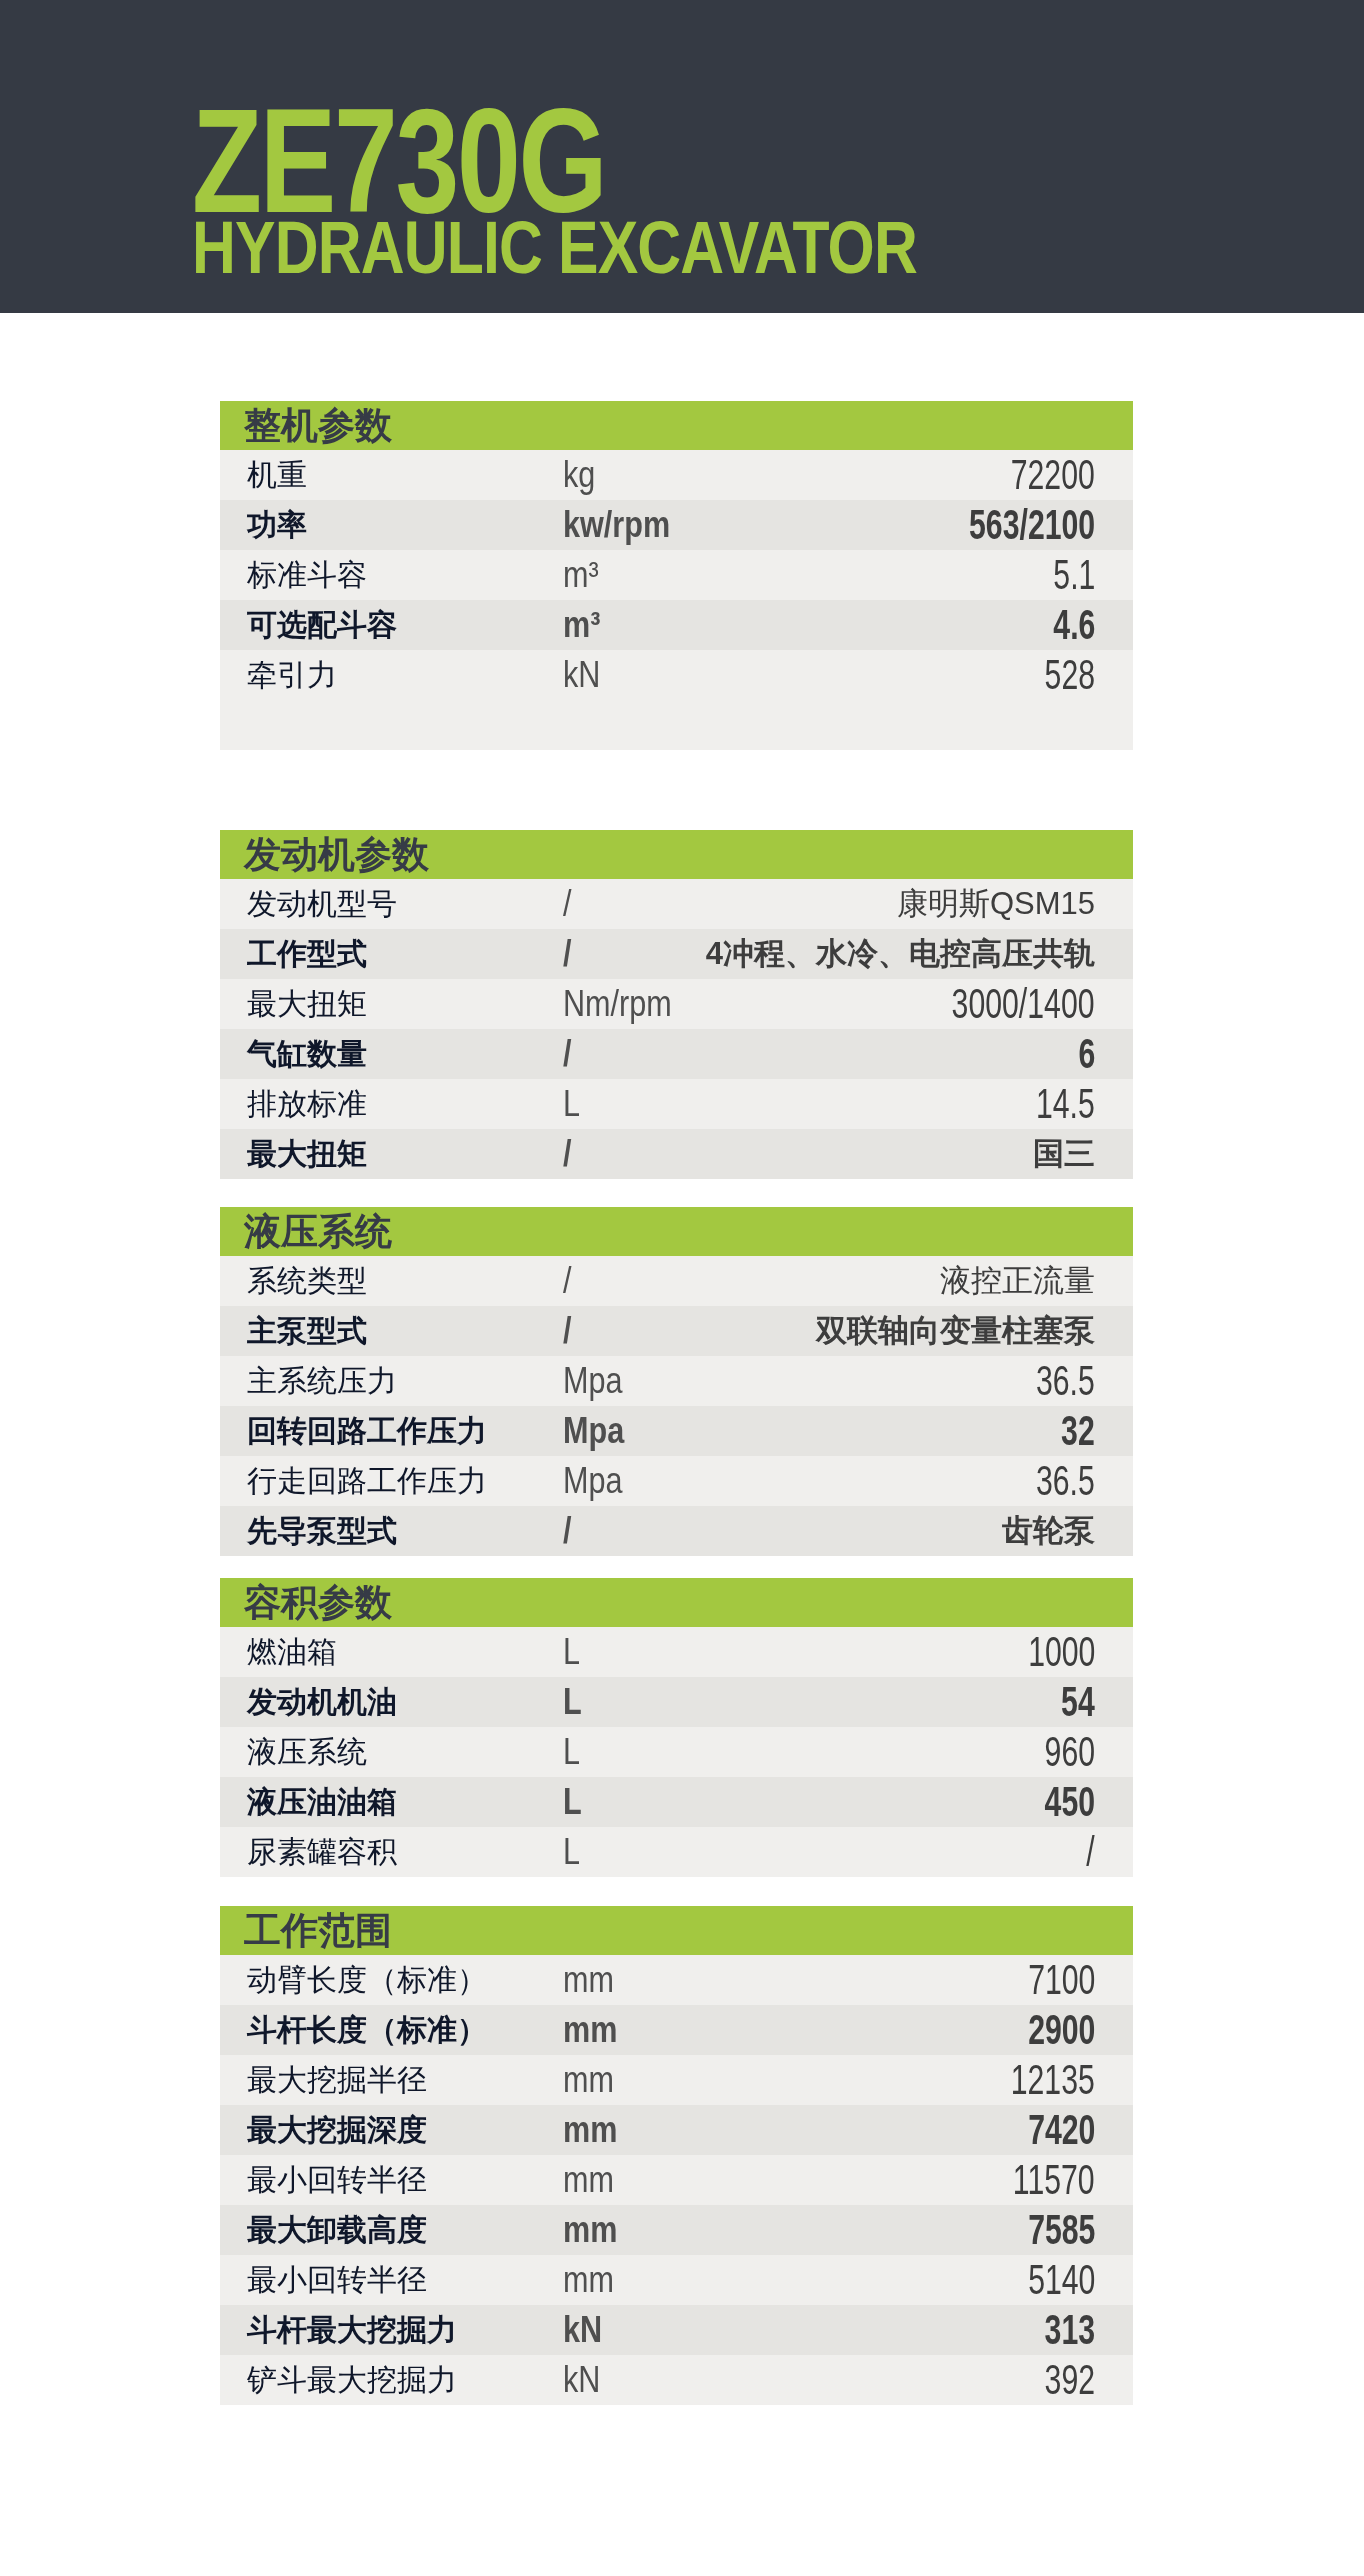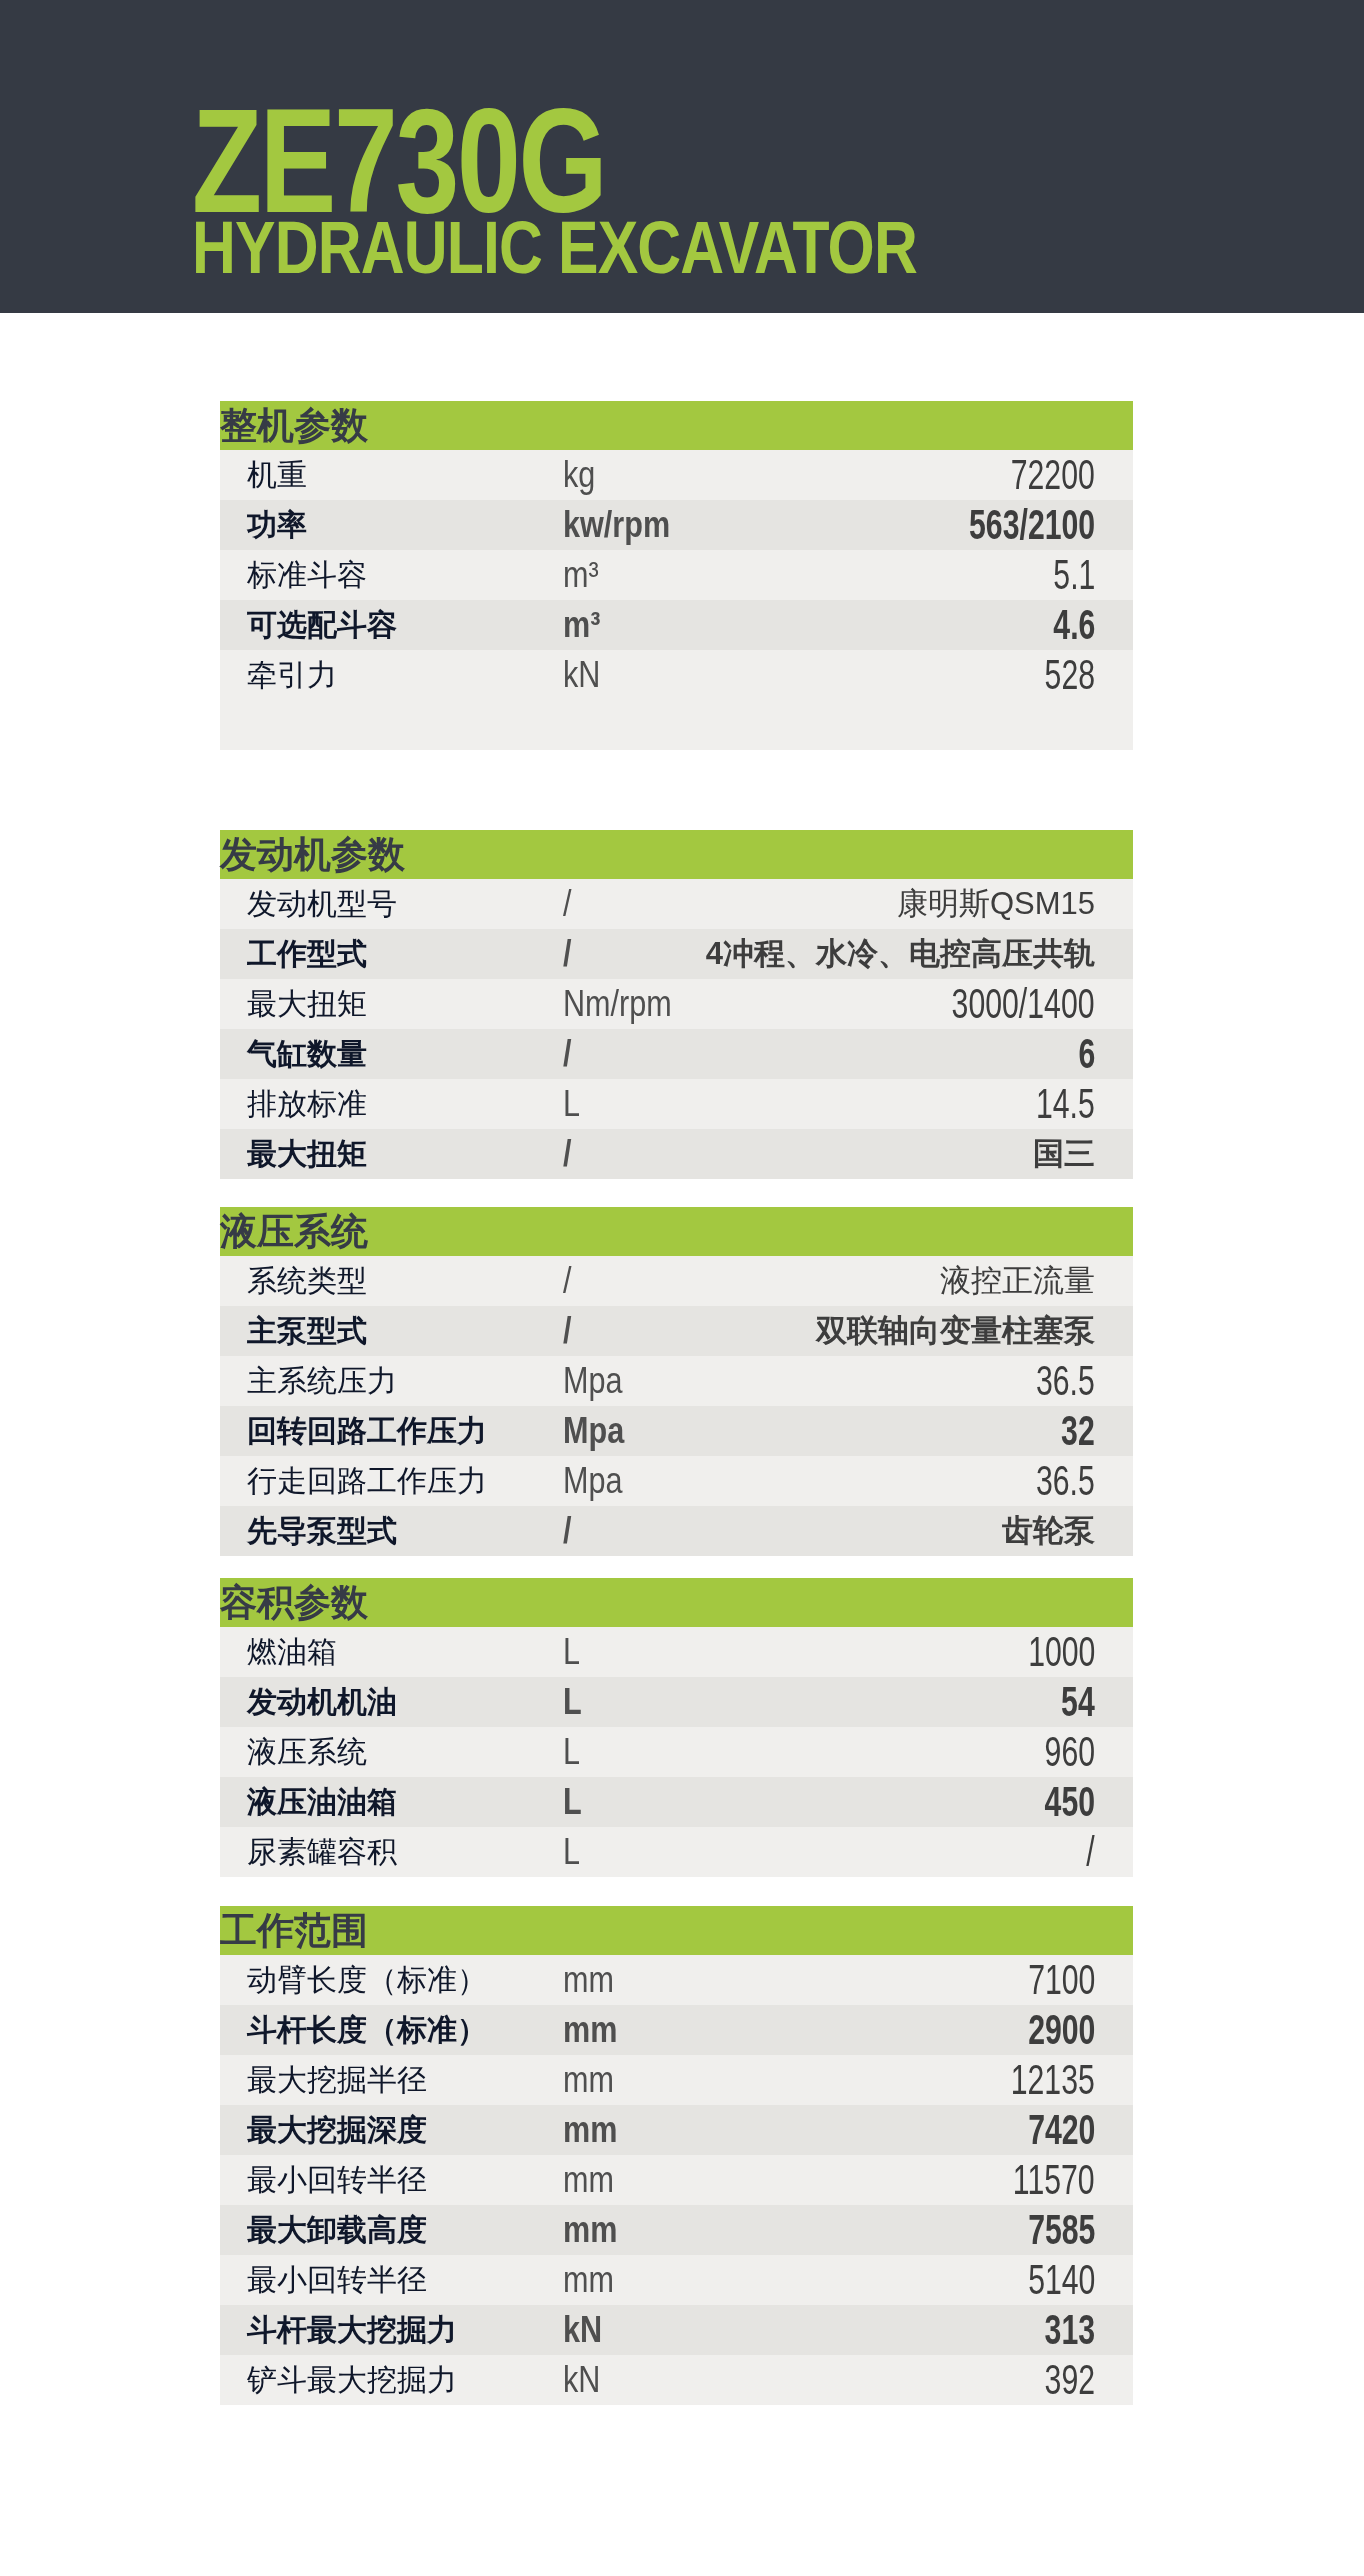--- a/index.html
+++ b/index.html
@@ -22,21 +22,21 @@
   .hero-subtitle{
     position:absolute;left:192px;top:211px;
     font-size:74px;font-weight:bold;line-height:1;letter-spacing:-1px;
     color:#a3c840;transform:scaleX(0.82);transform-origin:left top;
     white-space:nowrap;
   }
   
   .spec-table{position:absolute;left:220px;width:913px;}
   .band{height:49px;background:#a3c840;}
   .band h2{
-    margin:0;line-height:49px;
+    margin:0;padding-left:24px;line-height:49px;
     font-size:37px;font-weight:bold;color:#363b46;
   }
   .row{position:relative;height:50px;}
   .row.light{background:#f0efed;}
   .row.dark{background:#e5e4e1;font-weight:bold;}
   .c-label{
     position:absolute;left:27px;top:0;line-height:50px;
     font-size:30px;color:#0f172a;white-space:nowrap;
   }
   .c-unit{

